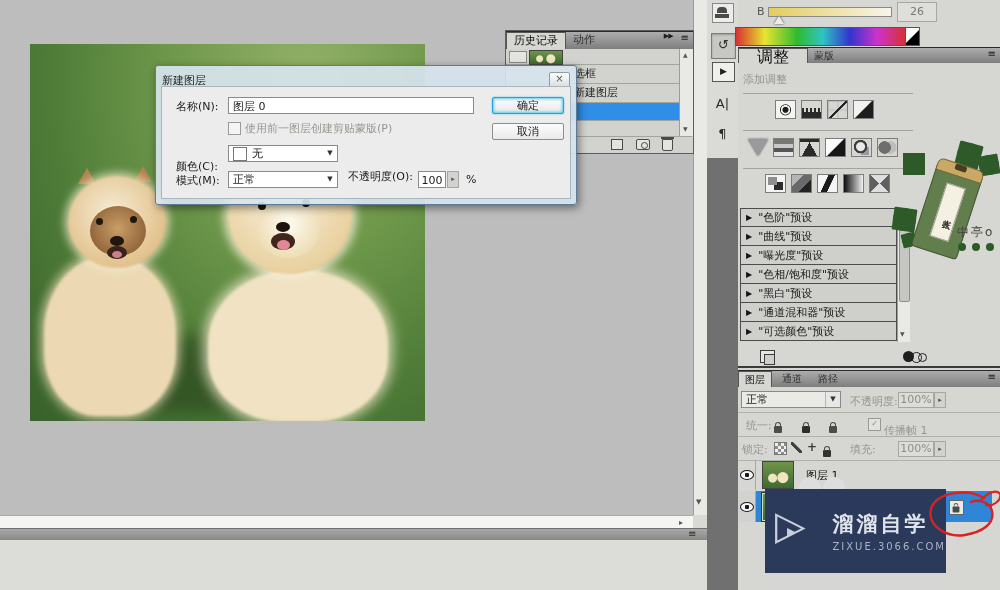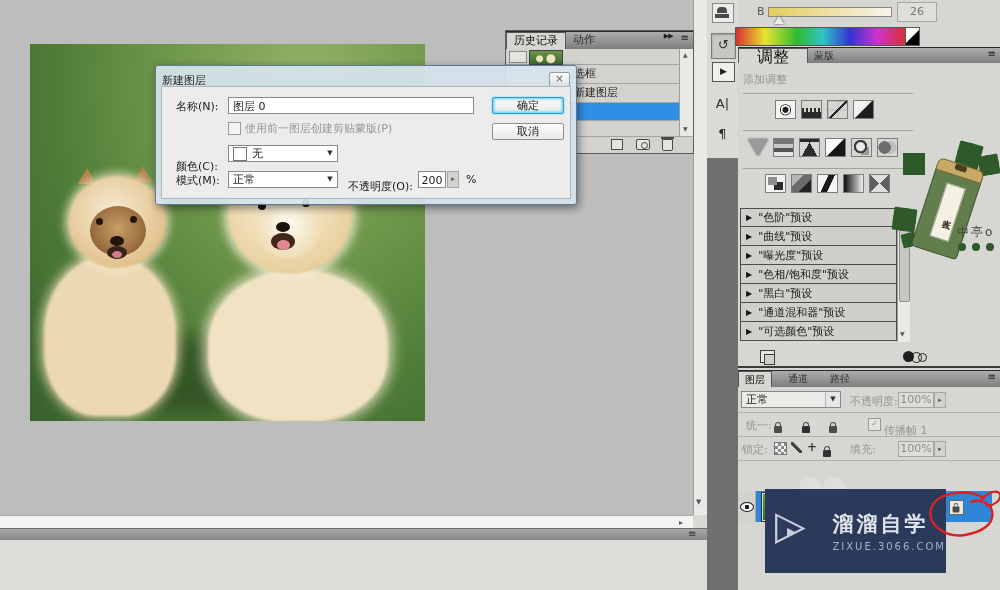--- a/index.html
+++ b/index.html
@@ -227,21 +227,21 @@
     <div class="abs" style="left:165px;top:3px;width:24px;height:11px">
       <div style="position:absolute;left:0;top:0;width:11px;height:11px;background:#1e1e1e;border-radius:50%"></div>
       <div style="position:absolute;left:8px;top:1px;width:9px;height:9px;border:1.5px solid #1e1e1e;border-radius:50%"></div>
       <div style="position:absolute;left:15px;top:2px;width:7px;height:7px;border:1.5px solid #1e1e1e;border-radius:50%"></div>
     </div>
   </div>
   <div class="abs" style="left:0;top:366px;width:262px;height:2px;background:#3a3a3a"></div>
 
   <div class="tabbar abs" style="left:0;top:370px;width:262px;height:16px">
     <div class="tab active" style="font-size:10px;padding:1px 6px">图层</div>
-    <div class="tab" style="font-size:10px;padding:1px 16px">通道</div>
+    <div class="tab" style="font-size:10px;padding:1px 10px">通道</div>
     <div class="tab" style="font-size:10px;padding:1px 6px">路径</div>
     <span class="panelmenu" style="font-size:10px">≡</span>
   </div>
 
   <div class="abs" style="left:0;top:388px;width:262px;height:24px;border-bottom:1px solid #b0b0ab">
     <div class="combo abs" style="left:3px;top:3px;width:100px;background:#eaeae7">
       <span>正常</span>
       <span class="arr">▼</span>
     </div>
     <span class="abs graylab" style="left:112px;top:6px">不透明度:</span>
@@ -262,20 +262,27 @@
     <span class="abs graylab" style="left:4px;top:5px">锁定:</span>
     <div class="checker abs" style="left:36px;top:5px"></div>
     <div class="brushline abs" style="left:53px;top:5px"></div>
     <span class="abs" style="left:69px;top:3px;font-weight:bold;font-size:12px;color:#3a3a3a">+</span>
     <span class="mini-lock abs" style="left:85px;top:10px;background:#333"></span>
     <span class="abs graylab" style="left:112px;top:5px">填充:</span>
     <div class="abs valbox" style="left:160px;top:4px;width:36px">100%</div>
     <div class="abs step" style="left:196px;top:4px"><span>▸</span></div>
   </div>
 
+  <div class="abs" style="left:0;top:460px;width:262px;height:30px;display:flex;align-items:center">
+    <div style="width:17px;height:30px;border-right:1px solid #a8a8a3;display:flex;align-items:center;justify-content:center">
+        <div class="eye"></div>
+      </div>
+    <div style="width:30px;height:26px;margin-left:6px;border:1px solid #444;background:radial-gradient(circle at 32% 62%,#f0e4c2 4px,transparent 5px),radial-gradient(circle at 66% 60%,#f0e4c2 5px,transparent 6px),linear-gradient(#6f9449,#3f6a30)"></div>
+    <span style="margin-left:12px;color:#111">图层 1</span>
+  </div>
   <div class="abs" style="left:0;top:491px;width:254px;height:31px;background:#2f86d6;display:flex;align-items:center">
     <div style="width:17px;height:31px;border-right:1px solid #a8a8a3;background:#d2d2ce;display:flex;align-items:center;justify-content:center">
         <div class="eye"></div>
       </div>
     <div style="width:30px;height:26px;margin-left:6px;border:1px solid #cfe0c8;outline:1px solid #333;background:radial-gradient(circle at 40% 55%,#f4ead0 6px,transparent 7px),linear-gradient(#6f9449,#3f6a30)"></div>
     <span style="margin-left:12px;color:#fff"></span>
     <div class="abs" style="left:211px;top:9px;width:13px;height:13px;background:#e9e9e6;border:1px solid #666">
         <span class="mini-lock" style="position:absolute;left:2px;top:5px;transform:scale(.85)"></span>
       </div>
   </div>
@@ -336,18 +343,18 @@
       <span style="width:12px;height:12px;border:1px solid #777;background:#fff;margin-right:5px"></span>
       <span>无</span>
       <span class="arr" style="background:none;border:none">▼</span>
     </div>
 
     <span class="abs" style="left:14px;top:86px">模式(M):</span>
     <div class="combo abs" style="left:66px;top:84px;width:110px">
       <span>正常</span>
       <span class="arr" style="background:none;border:none">▼</span>
     </div>
-    <span class="abs" style="left:186px;top:92px">不透明度(O):</span>
-    <div class="abs" style="left:256px;top:84px;width:28px;height:17px;background:#fff;border:1px solid #8a8a8a;text-align:center;line-height:17px;box-sizing:border-box"><span>200</span></div>
+    <span class="abs" style="left:186px;top:82px">不透明度(O):</span>
+    <div class="abs" style="left:256px;top:84px;width:28px;height:17px;background:#fff;border:1px solid #8a8a8a;text-align:center;line-height:17px;box-sizing:border-box"><span>100</span></div>
     <div class="step abs" style="left:285px;top:84px;height:17px"><span>▸</span></div>
     <span class="abs" style="left:304px;top:86px">%</span>
   </div>
 </div>
 
 </body></html>

